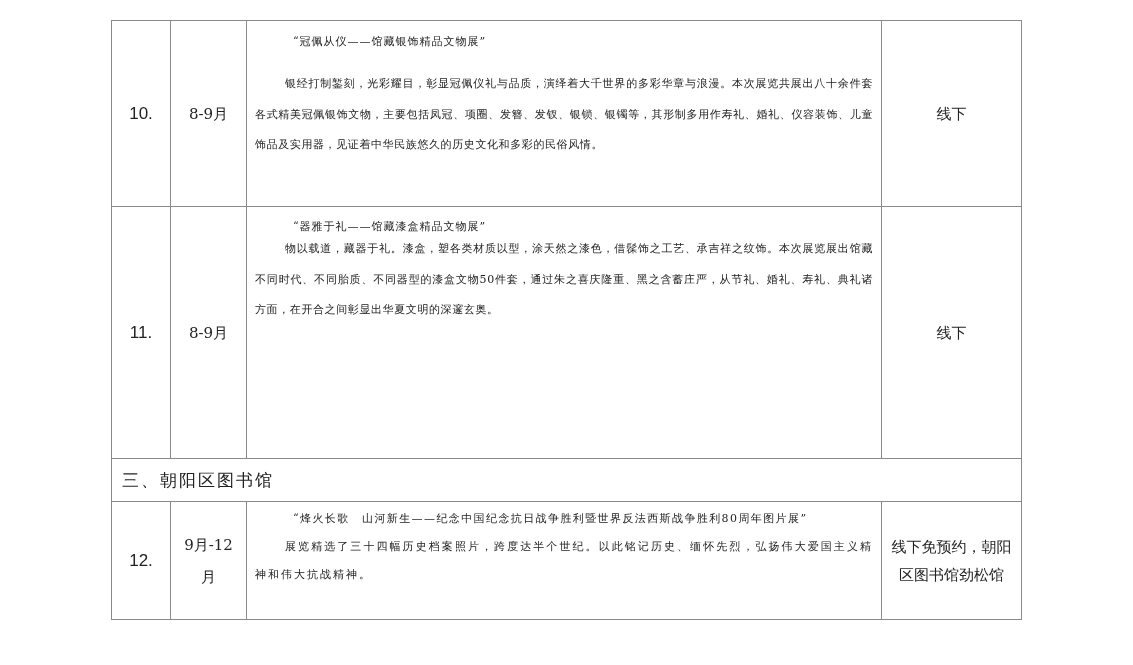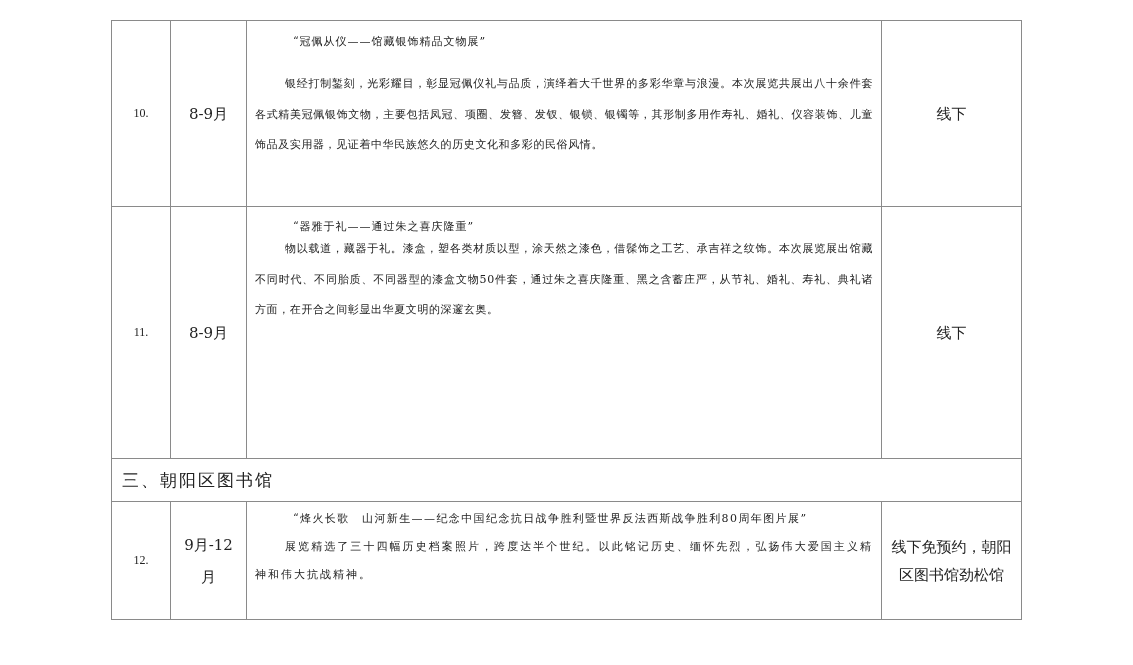--- a/index.html
+++ b/index.html
@@ -2,21 +2,21 @@
 <html><head>
 <meta charset="utf-8">
 <style>
   html, body { margin:0; padding:0; background:#ffffff; }
   body { width:1133px; height:665px; position:relative; overflow:hidden;
          font-family: "DejaVu Serif", "Liberation Serif", serif; color:#222; }
   .tbl { position:absolute; left:111px; top:20px; width:911px; }
   .row { position:relative; display:flex; border-left:1.5px solid #8a8a8a; border-right:1.5px solid #8a8a8a; border-bottom:1.5px solid #8a8a8a; box-sizing:border-box; }
   .row.first { border-top:1.5px solid #8a8a8a; }
   .cell { box-sizing:border-box; display:flex; align-items:center; justify-content:center; text-align:center; }
-  .c1 { width:59px; border-right:1.5px solid #8a8a8a; font-family:Liberation Serif, serif; font-size:12px; }
+  .c1 { width:59px; border-right:1.5px solid #8a8a8a; font-family:Liberation Sans, sans-serif; font-size:17px; }
   .c2 { width:76px; border-right:1.5px solid #8a8a8a; font-size:15px; line-height:32px; }
   .c3 { width:635px; border-right:1.5px solid #8a8a8a; display:block; text-align:left; padding:0 8px; font-size:11px; }
   .c4 { width:139px; font-size:15px; line-height:28px; padding:0 6px; }
   .title { display:block; text-indent:38px; letter-spacing:1px; }
   .para { display:block; text-indent:30px; line-height:30.5px; letter-spacing:0.6px; text-align:justify; }
   .section { font-size:17px; padding-left:10px; display:flex; align-items:center; letter-spacing:2px; width:100%; box-sizing:border-box; }
   .section.small { font-size:15px; }
 </style>
 </head>
 <body>
@@ -30,21 +30,21 @@
       <div class="title" style="margin-top:13px;">“冠佩从仪——馆藏银饰精品文物展”</div>
       <div class="para" style="margin-top:20px;">银经打制錾刻，光彩耀目，彰显冠佩仪礼与品质，演绎着大千世界的多彩华章与浪漫。本次展览共展出八十余件套各式精美冠佩银饰文物，主要包括凤冠、项圈、发簪、发钗、银锁、银镯等，其形制多用作寿礼、婚礼、仪容装饰、儿童饰品及实用器，见证着中华民族悠久的历史文化和多彩的民俗风情。</div>
     </div>
     <div class="cell c4">线下</div>
   </div>
 
   <div class="row" style="height:252px;">
     <div class="cell c1">11.</div>
     <div class="cell c2">8-9月</div>
     <div class="cell c3">
-      <div class="title" style="margin-top:12px;">“器雅于礼——通过朱之喜庆隆重”</div>
+      <div class="title" style="margin-top:12px;">“器雅于礼——馆藏漆盒精品文物展”</div>
       <div class="para" style="">物以载道，藏器于礼。漆盒，塑各类材质以型，涂天然之漆色，借髹饰之工艺、承吉祥之纹饰。本次展览展出馆藏不同时代、不同胎质、不同器型的漆盒文物50件套，通过朱之喜庆隆重、黑之含蓄庄严，从节礼、婚礼、寿礼、典礼诸方面，在开合之间彰显出华夏文明的深邃玄奥。</div>
     </div>
     <div class="cell c4">线下</div>
   </div>
 
   <div class="row" style="height:43px;">
     <div class="section">三、朝阳区图书馆</div>
   </div>
 
   <div class="row" style="height:118px;">

